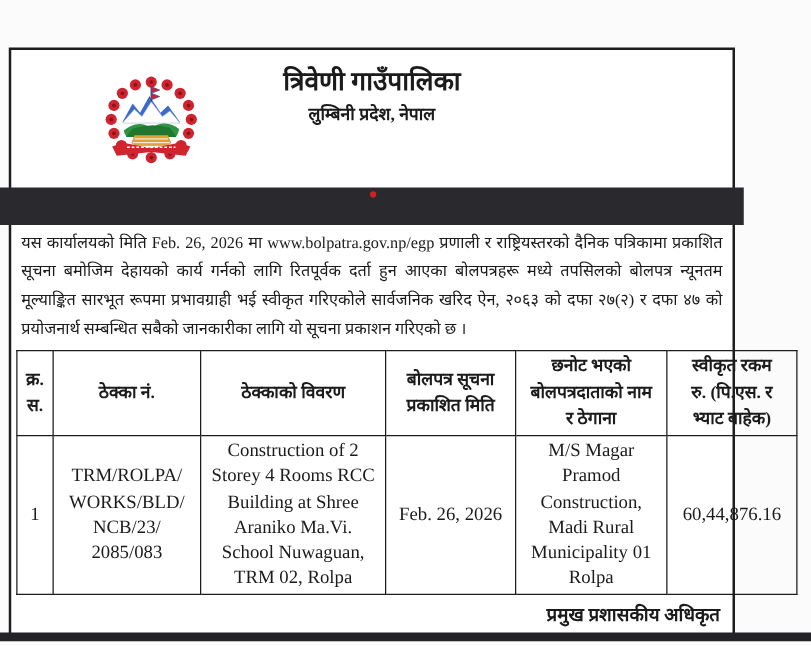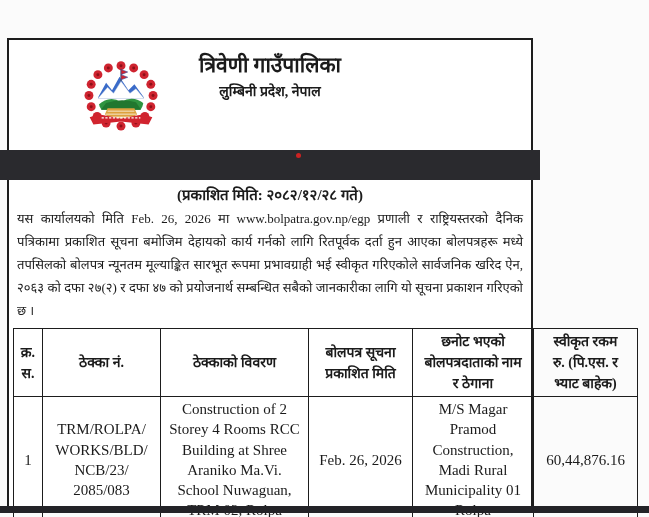--- a/index.html
+++ b/index.html
@@ -4,21 +4,21 @@
 <style>
   * { margin:0; padding:0; box-sizing:border-box; }
   html,body { background:#ffffff; }
   .page {
     position:relative; width:649px; height:517px;
     background:#fbfbfb; overflow:hidden;
     font-family:"Liberation Serif","DejaVu Serif",serif;
     color:#1b1b1b;
   }
   .doc {
-    position:absolute; left:7px; top:38px; width:526px; height:472px;
+    position:absolute; left:7px; top:38px; width:581px; height:472px;
     background:#ffffff; border:2px solid #1d1d1d;
   }
   
   .hdr { position:relative; height:110px; text-align:center; }
   .emblem { position:absolute; left:66px; top:16px; width:92px; height:82px; }
   .t1 { padding-top:10px; font-size:21px; font-weight:bold; }
   .t2 { font-size:24px; font-weight:bold; margin-top:1px; }
   .t3 { font-size:15px; font-weight:bold; margin-top:4px; }
   .t4 { font-size:14px; font-weight:bold; margin-top:3px; }
   
@@ -138,21 +138,20 @@
         </g>
       </svg>
       <div class="t1">त्रिवेणी गाउँपालिका</div>
       <div class="t4">लुम्बिनी प्रदेश, नेपाल</div>
     </div>
 
     <div class="banner">
       <span class="red-dot"></span>
     </div>
 
-    <div class="dateline">(प्रकाशित मिति: २०८२/१२/२८ गते)</div>
 
     <p class="bodytext">यस कार्यालयको मिति Feb. 26, 2026 मा www.bolpatra.gov.np/egp प्रणाली र राष्ट्रियस्तरको दैनिक पत्रिकामा प्रकाशित सूचना बमोजिम देहायको कार्य गर्नको लागि रितपूर्वक दर्ता हुन आएका बोलपत्रहरू मध्ये तपसिलको बोलपत्र न्यूनतम मूल्याङ्कित सारभूत रूपमा प्रभावग्राही भई स्वीकृत गरिएकोले सार्वजनिक खरिद ऐन, २०६३ को दफा २७(२) र दफा ४७ को प्रयोजनार्थ सम्बन्धित सबैको जानकारीका लागि यो सूचना प्रकाशन गरिएको छ ।</p>
 
     <table class="bids">
       <colgroup>
         <col class="col-sn">
           <col class="col-contract">
           <col class="col-desc">
         <col class="col-date">
           <col class="col-bidder">

